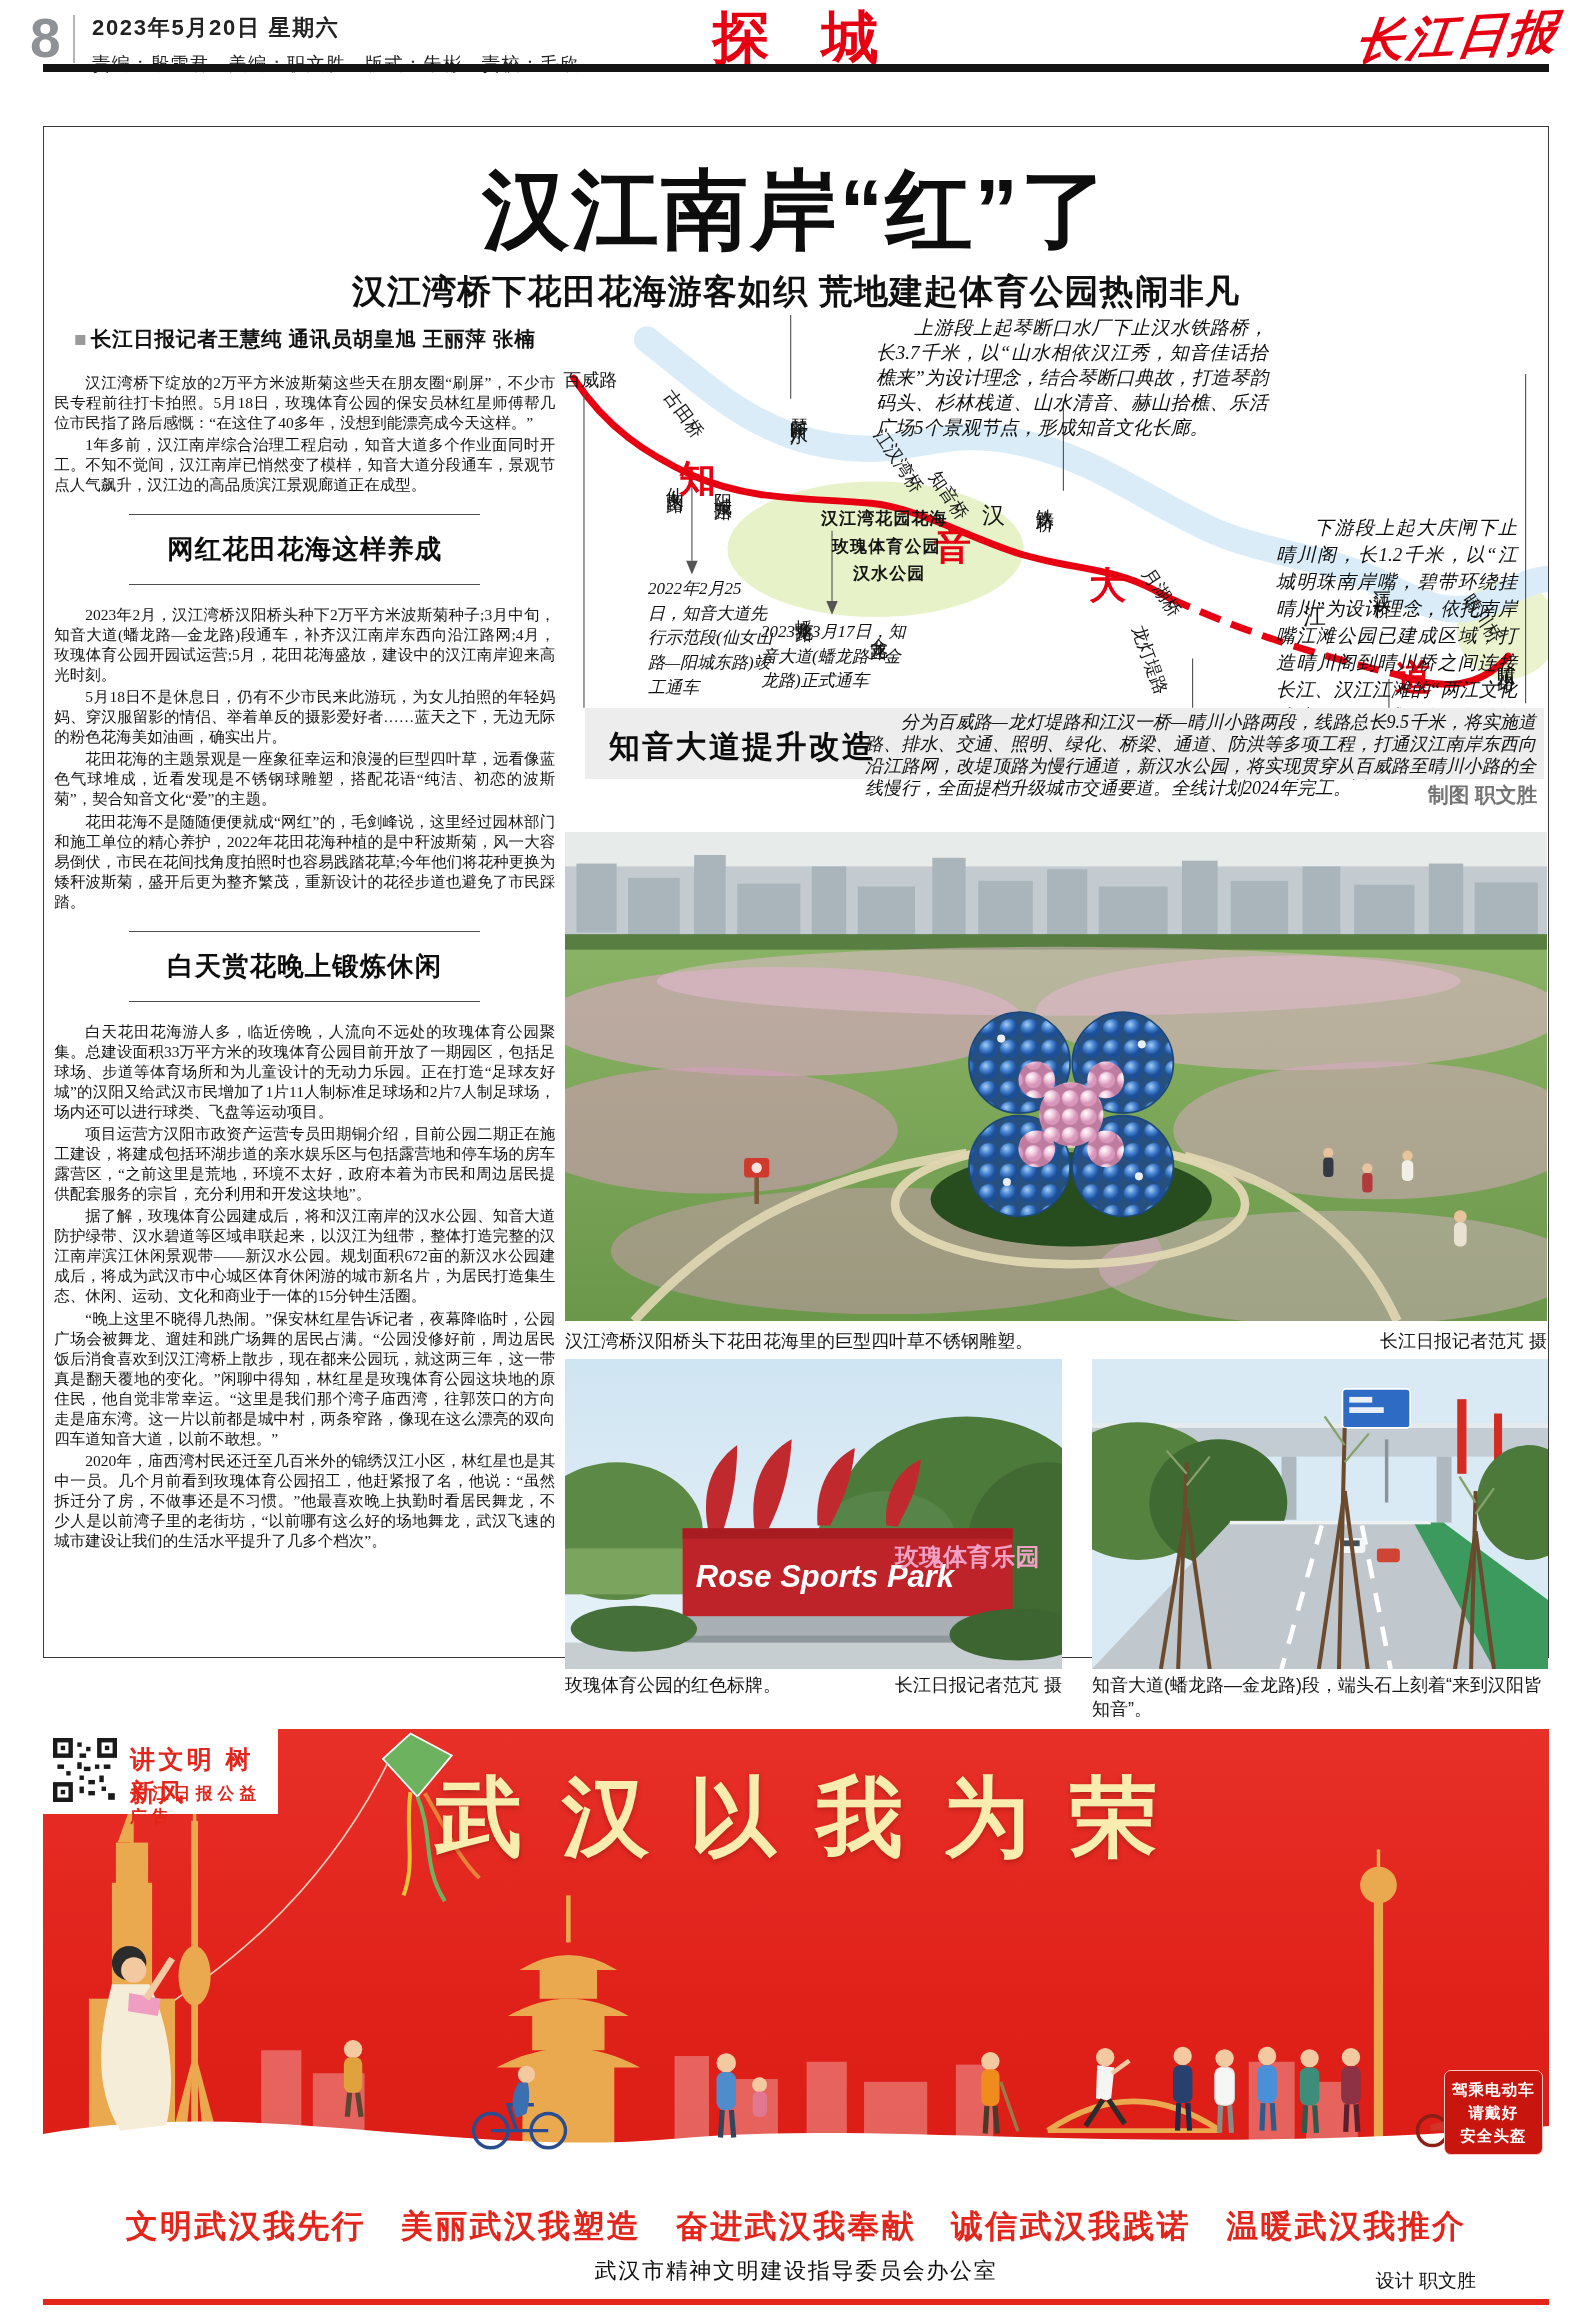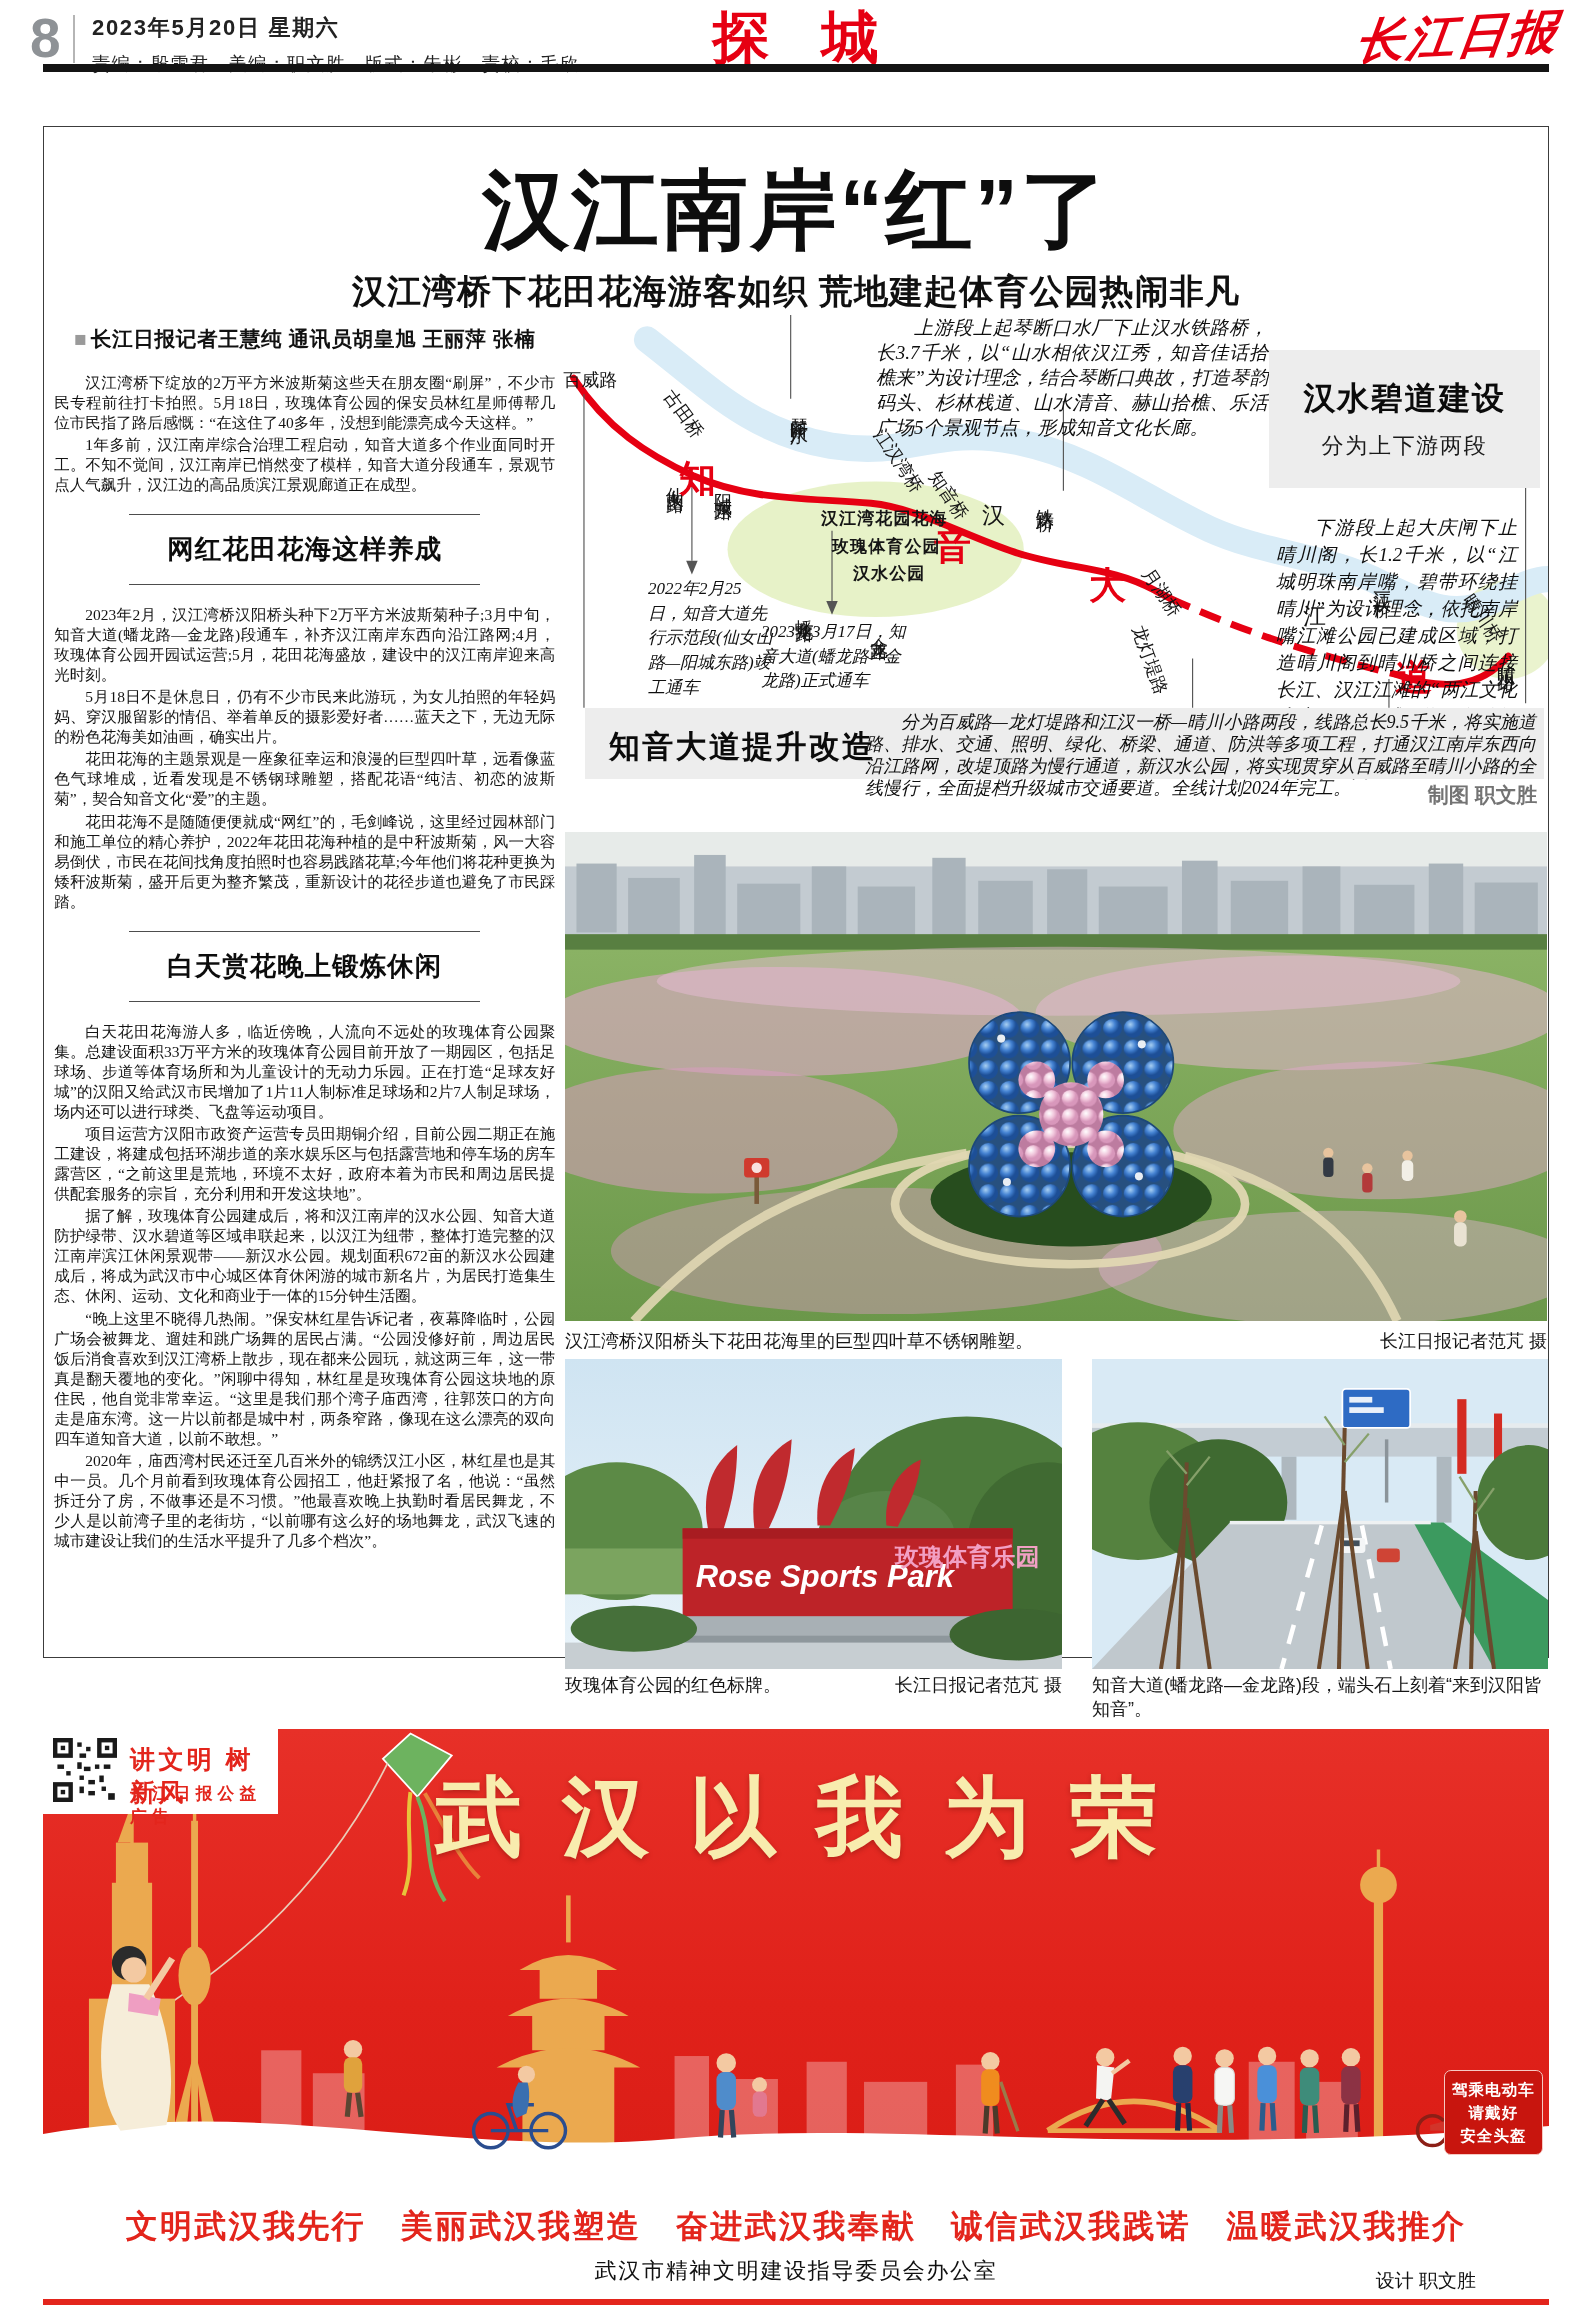--- a/index.html
+++ b/index.html
@@ -159,24 +159,20 @@
           <div class="mlabel route" style="left: 373px; top: 214px;">音</div>
           <div class="mlabel route" style="left: 528px; top: 253px;">大</div>
           <div class="mlabel route" style="left: 834px; top: 345px;">道</div>
           <div class="mlabel area" style="left: 260px; top: 202px;">汉江湾花园花海</div>
           <div class="mlabel area" style="left: 271px; top: 230px;">玫瑰体育公园</div>
           <div class="mlabel area" style="left: 292px; top: 257px;">汉水公园</div>
           <div class="map-note" style="left: 87px; top: 269px; width: 125px;">2022年2月25日，知音大道先行示范段(仙女山路—阳城东路)竣工通车</div>
           <div class="map-note" style="left: 200px; top: 312px; width: 150px;">2023年3月17日，知音大道(蟠龙路—金龙路)正式通车</div>
         </div>
       <div class="up-note">上游段上起琴断口水厂下止汉水铁路桥，长3.7千米，以“山水相依汉江秀，知音佳话拾樵来”为设计理念，结合琴断口典故，打造琴韵码头、杉林栈道、山水清音、赫山拾樵、乐活广场5个景观节点，形成知音文化长廊。</div>
-      <div class="bidao-panel">
-        <div class="bp-title">汉水碧道建设</div>
-        <div class="bp-sub">分为上下游两段</div>
-      </div>
       <div class="bidao-body">下游段上起大庆闸下止晴川阁，长1.2千米，以“江城明珠南岸嘴，碧带环绕挂晴川”为设计理念，依托南岸嘴江滩公园已建成区域，打造晴川阁到晴川桥之间连接长江、汉江江滩的“两江文化生态链”，形成供游人领略汉阳文化、观江漫步休闲的线性滨水空间。</div>
       <div class="upgrade-box">
         <div class="ug-title">知音大道提升改造</div>
         <div class="ug-body">分为百威路—龙灯堤路和江汉一桥—晴川小路两段，线路总长9.5千米，将实施道路、排水、交通、照明、绿化、桥梁、通道、防洪等多项工程，打通汉江南岸东西向沿江路网，改堤顶路为慢行通道，新汉水公园，将实现贯穿从百威路至晴川小路的全线慢行，全面提档升级城市交通要道。全线计划2024年完工。</div>
       </div>
       <div class="map-credit">制图  职文胜</div>
     </div>
 
     <figure class="photo" style="left:521px;top:705px;width:982px;height:489px;margin:0;">
       <svg viewBox="0 0 1711 852" preserveAspectRatio="none">

